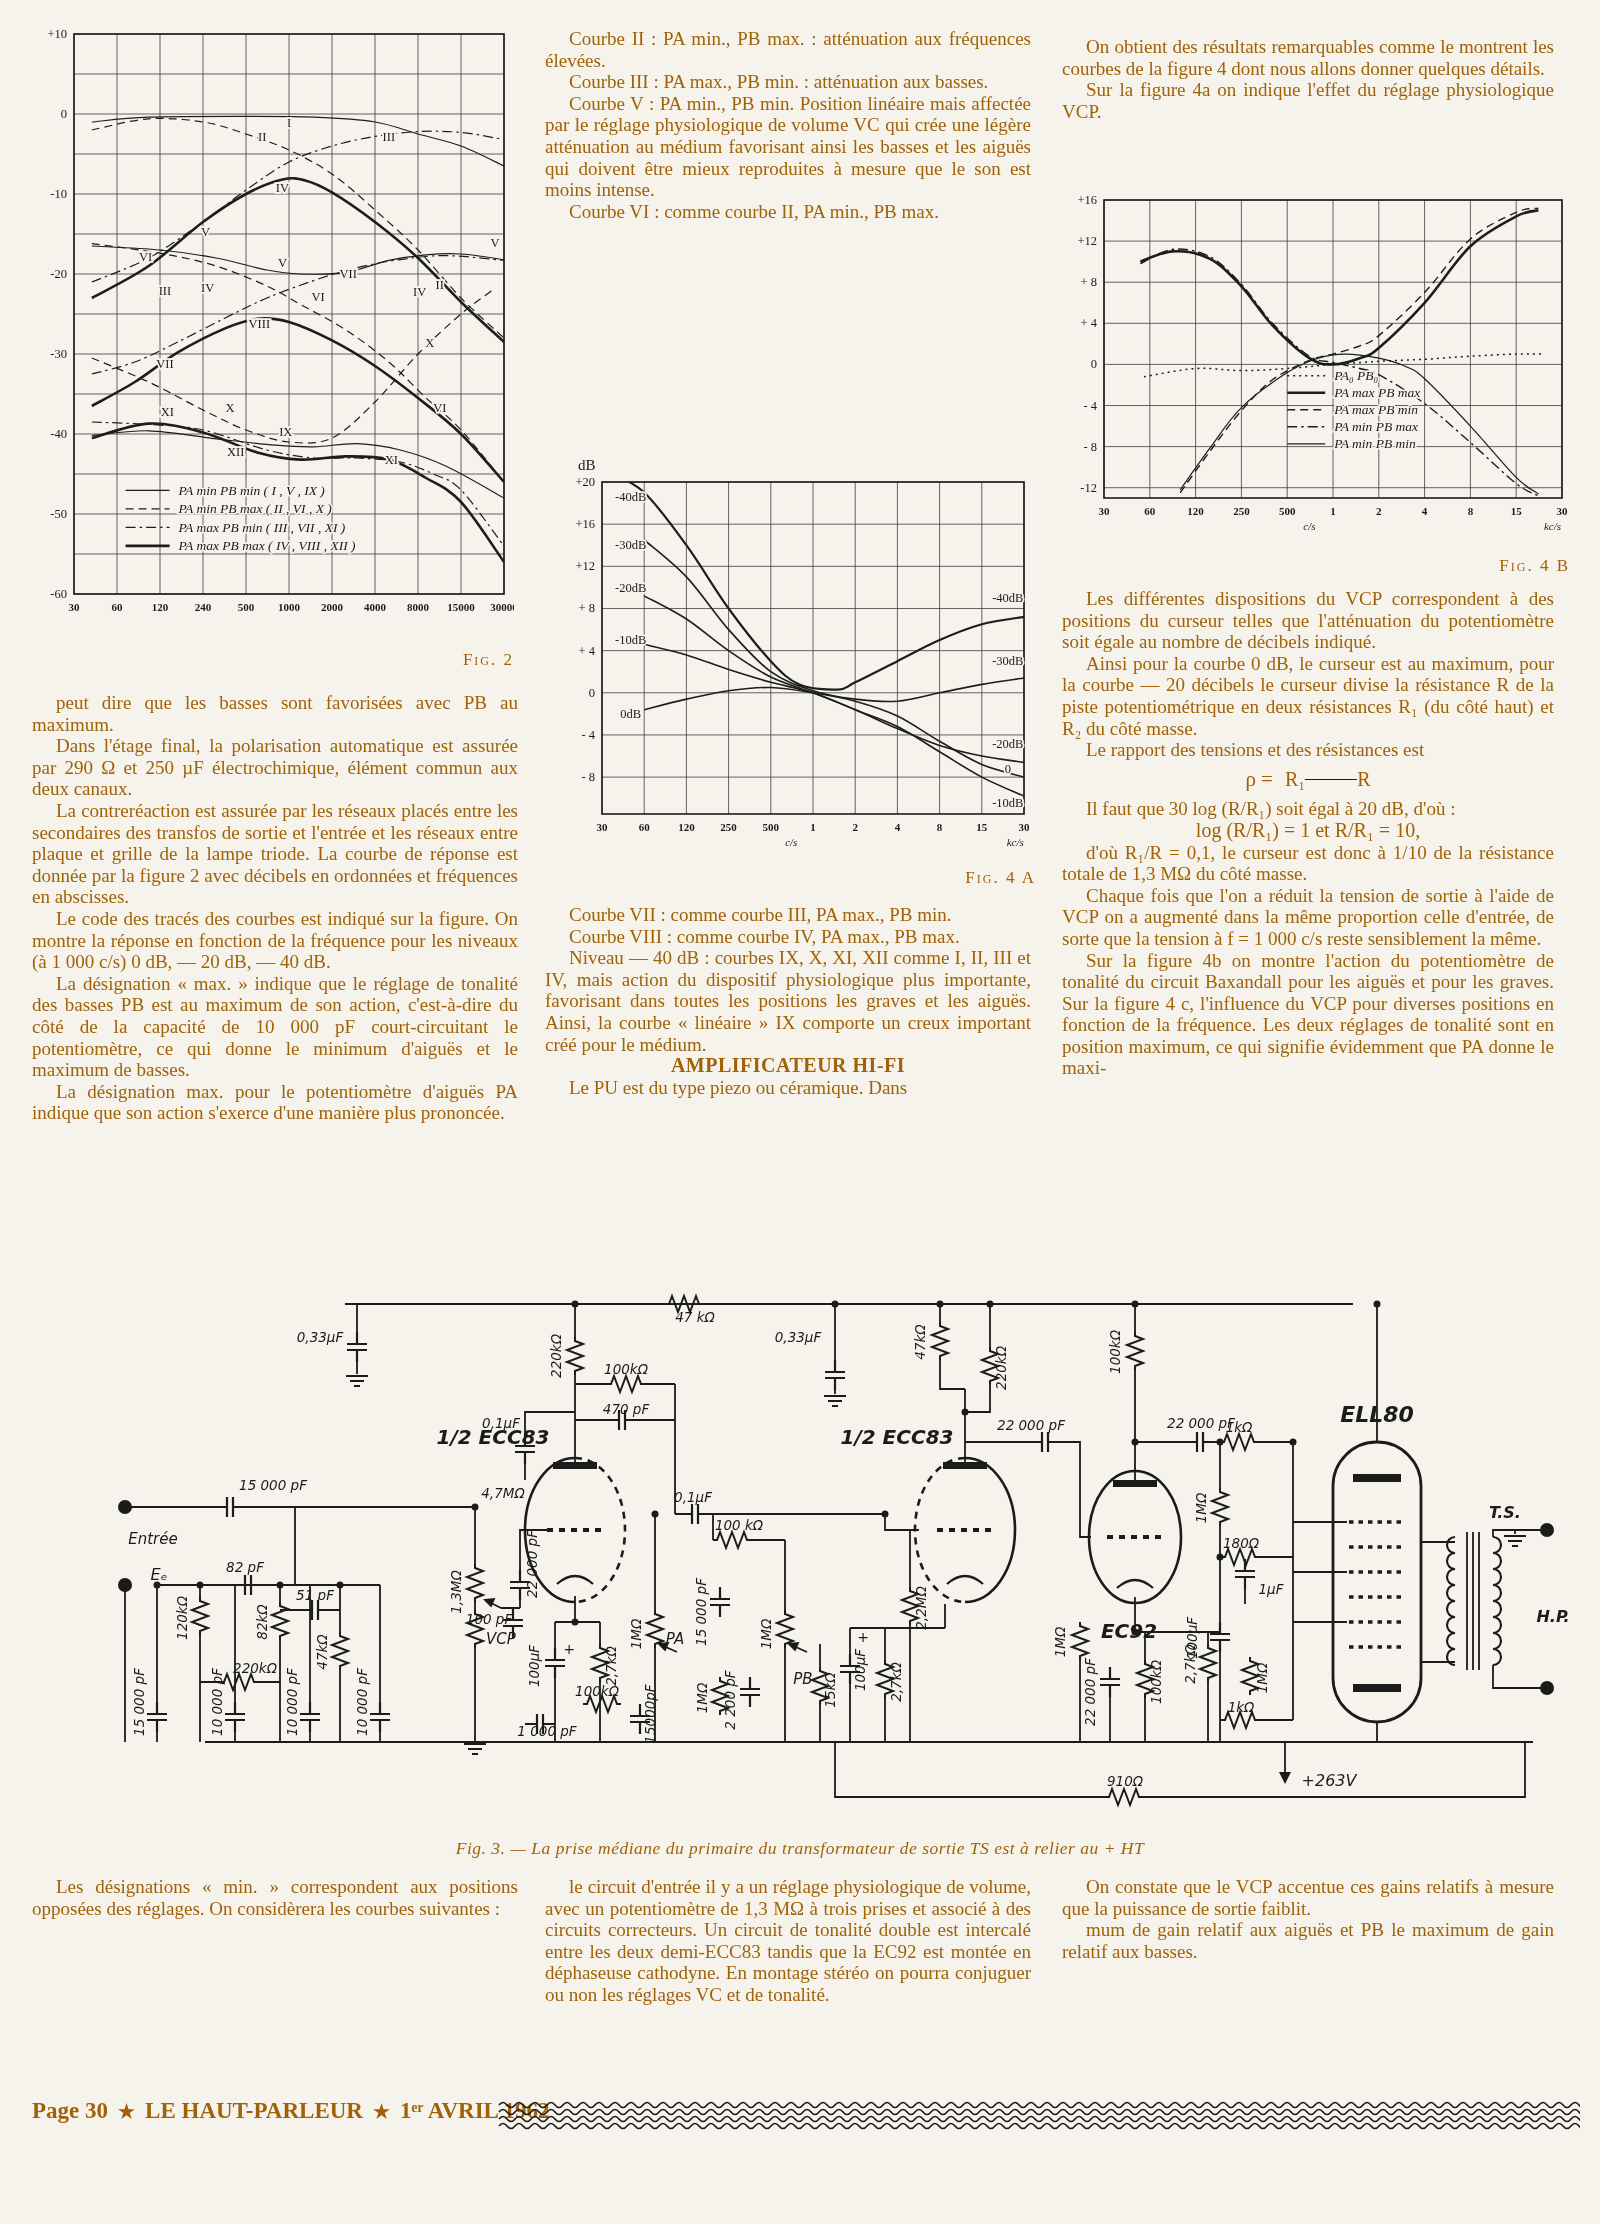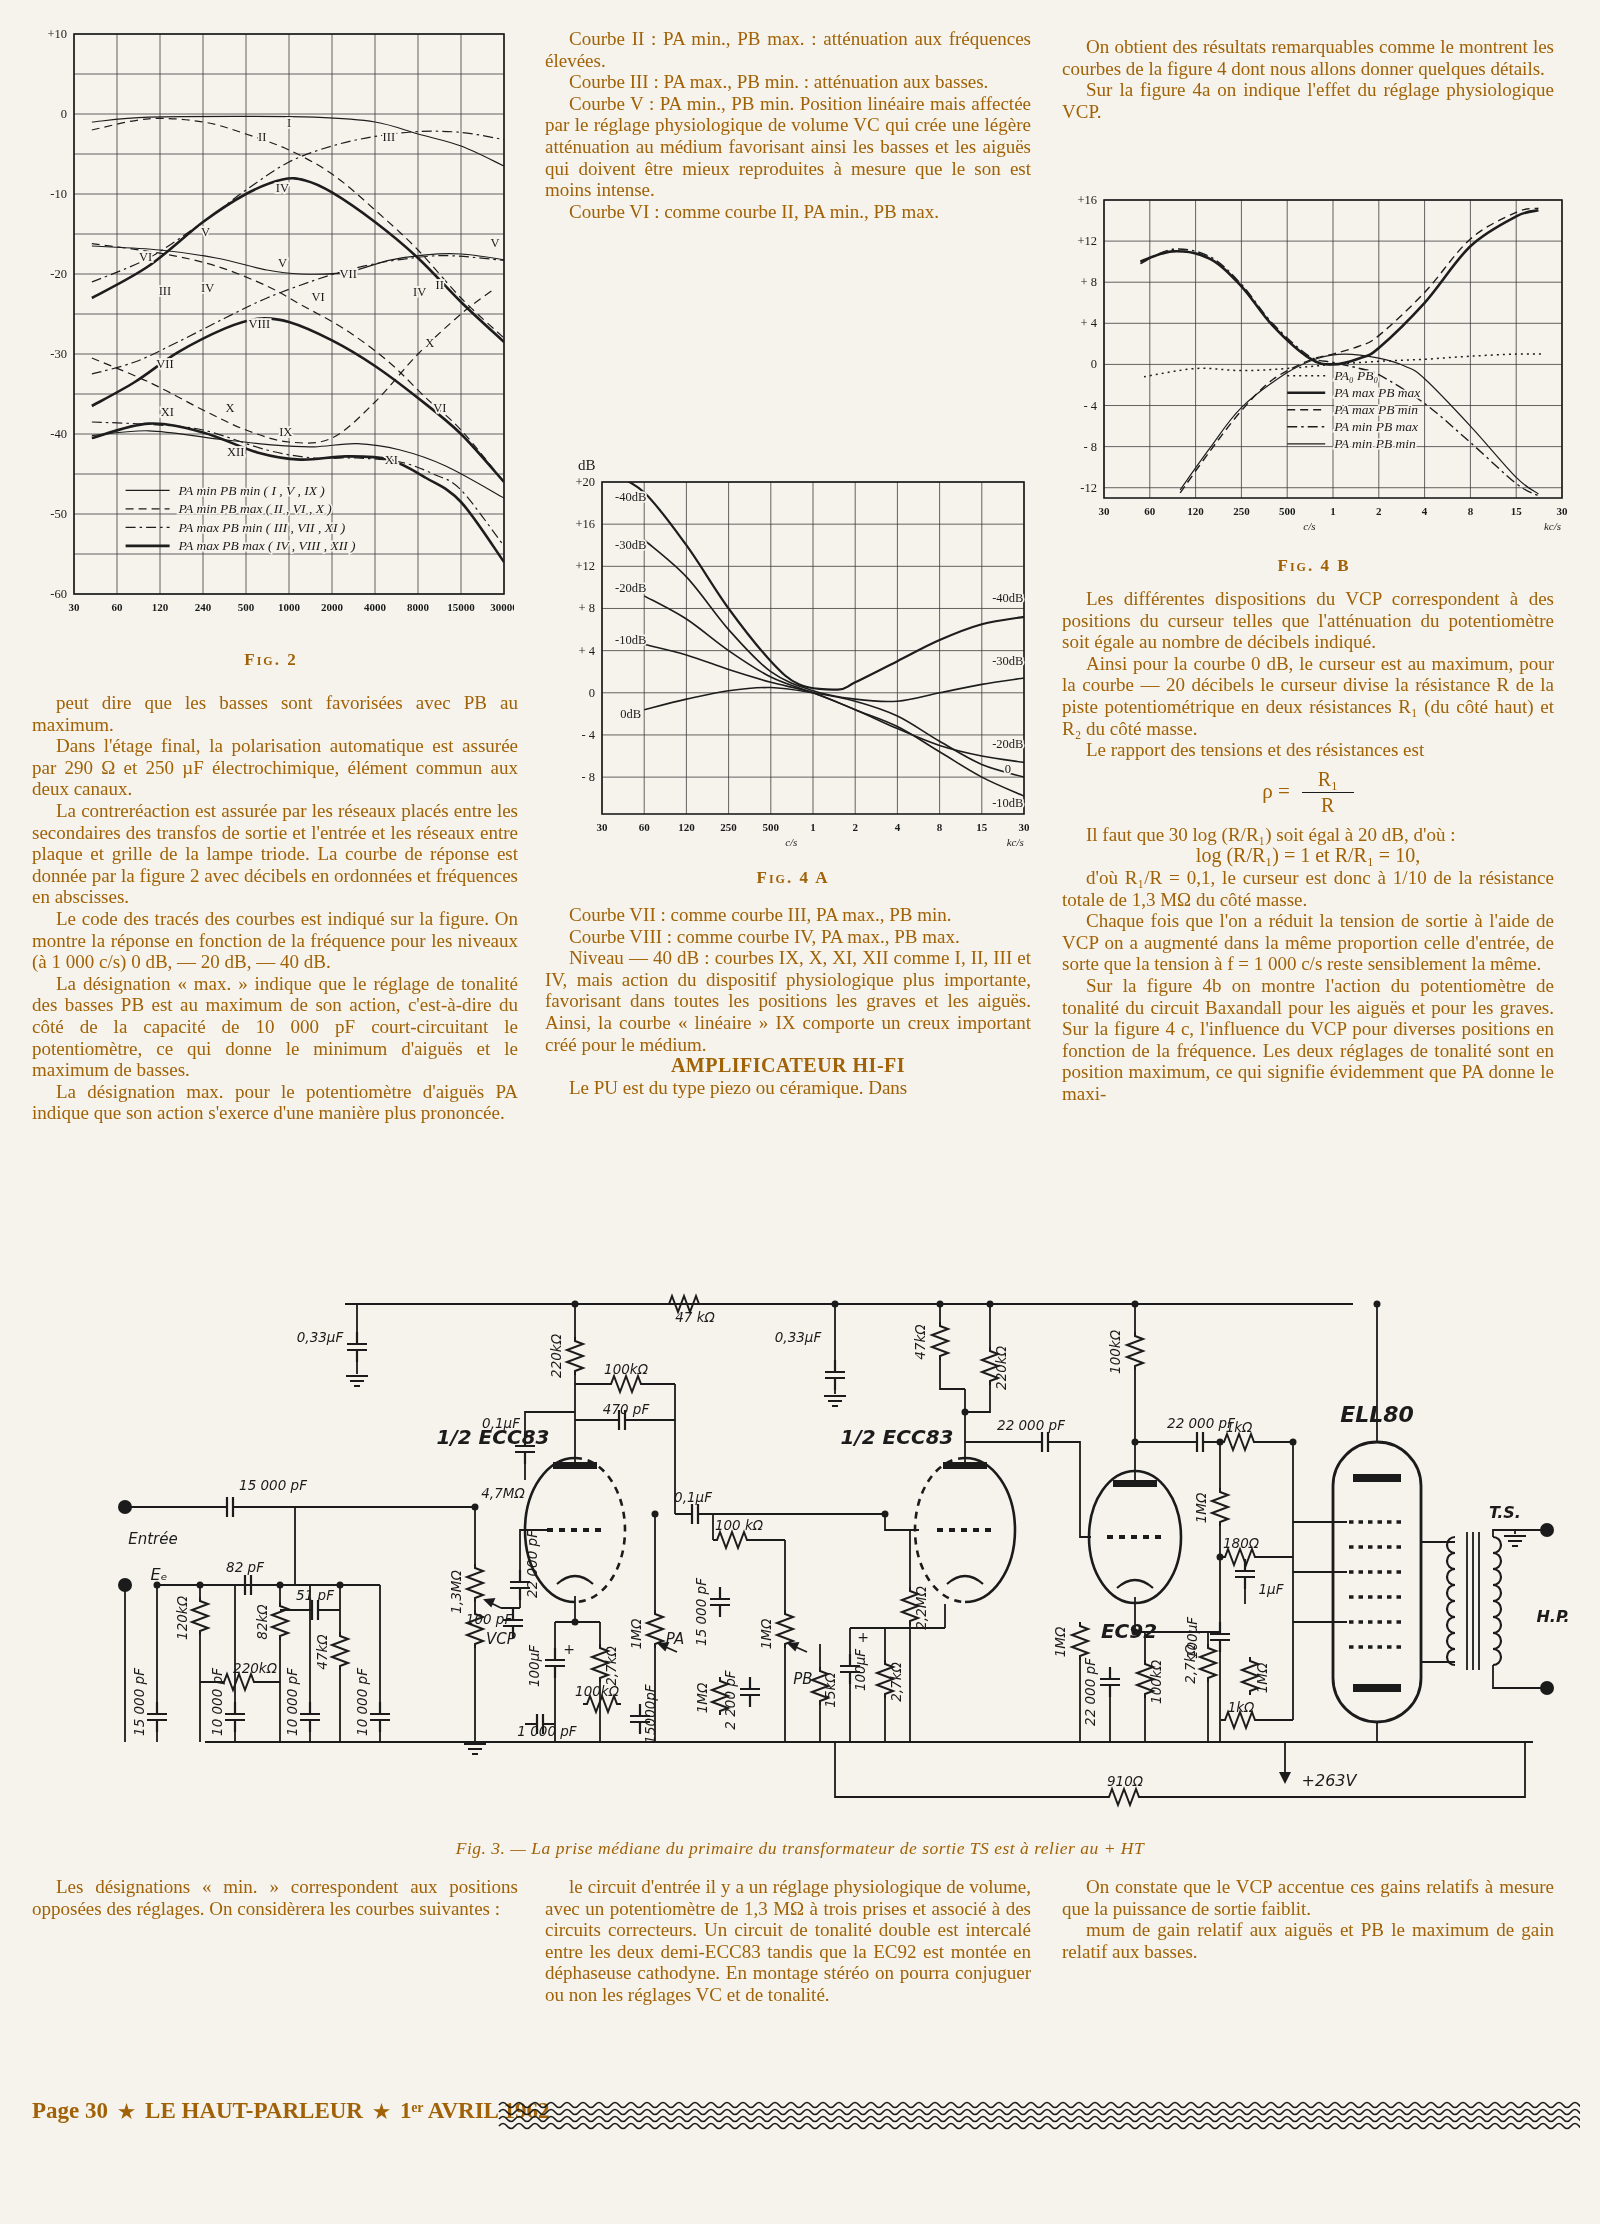--- a/index.html
+++ b/index.html
@@ -1,25 +1,25 @@
 <!DOCTYPE html>
 <html><head>
 <meta charset="utf-8">
 <style>
   html,body{margin:0;padding:0;background:#8a8a8a;}
   .page{position:relative;width:1600px;height:2224px;background:#f5f3ec;
         font-family:"Liberation Serif",serif;color:#a16207;overflow:hidden;margin:0 auto;}
   .col{position:absolute;text-align:justify;font-size:19px;line-height:21.6px;}
   .col p{margin:0;text-indent:24px;}
-  .figcap{position:absolute;text-align:center;font-weight:bold;font-size:17px;
+  .figcap{position:absolute;text-align:right;font-weight:normal;font-size:17px;
           letter-spacing:2px;font-variant:small-caps;}
   .figcap3{position:absolute;text-align:center;font-style:italic;font-size:17.5px;letter-spacing:.5px;}
   .hifi-head{text-align:center;font-weight:bold;font-size:20px;margin:12px 0 8px 0;text-indent:0!important;letter-spacing:.5px;}
   .formula{display:flex;justify-content:center;align-items:center;gap:12px;font-size:21px;margin:8px 0;}
-  .frac{display:inline-flex;flex-direction:column;align-items:center;line-height:1.05;font-size:20px;}
+  .frac{display:inline-flex;flex-direction:row;align-items:center;line-height:1.05;font-size:20px;}
   .frac .bar{width:52px;border-top:1.8px solid #1b1b1b;margin:2px 0;}
   .formula-line{text-align:center;font-size:20px;margin:2px 0;text-indent:0!important;}
   .footer{position:absolute;top:2098px;left:32px;font-weight:bold;font-size:23px;white-space:nowrap;}
   .footer .star{font-size:19px;padding:0 10px;}
   svg text{font-family:"Liberation Serif",serif;fill:#1b1b1b;}
   svg .schlab{font-family:"DejaVu Sans",sans-serif;font-style:italic;}
   .waves{position:absolute;top:2100px;left:497px;}
 </style>
 </head>
 <body>

